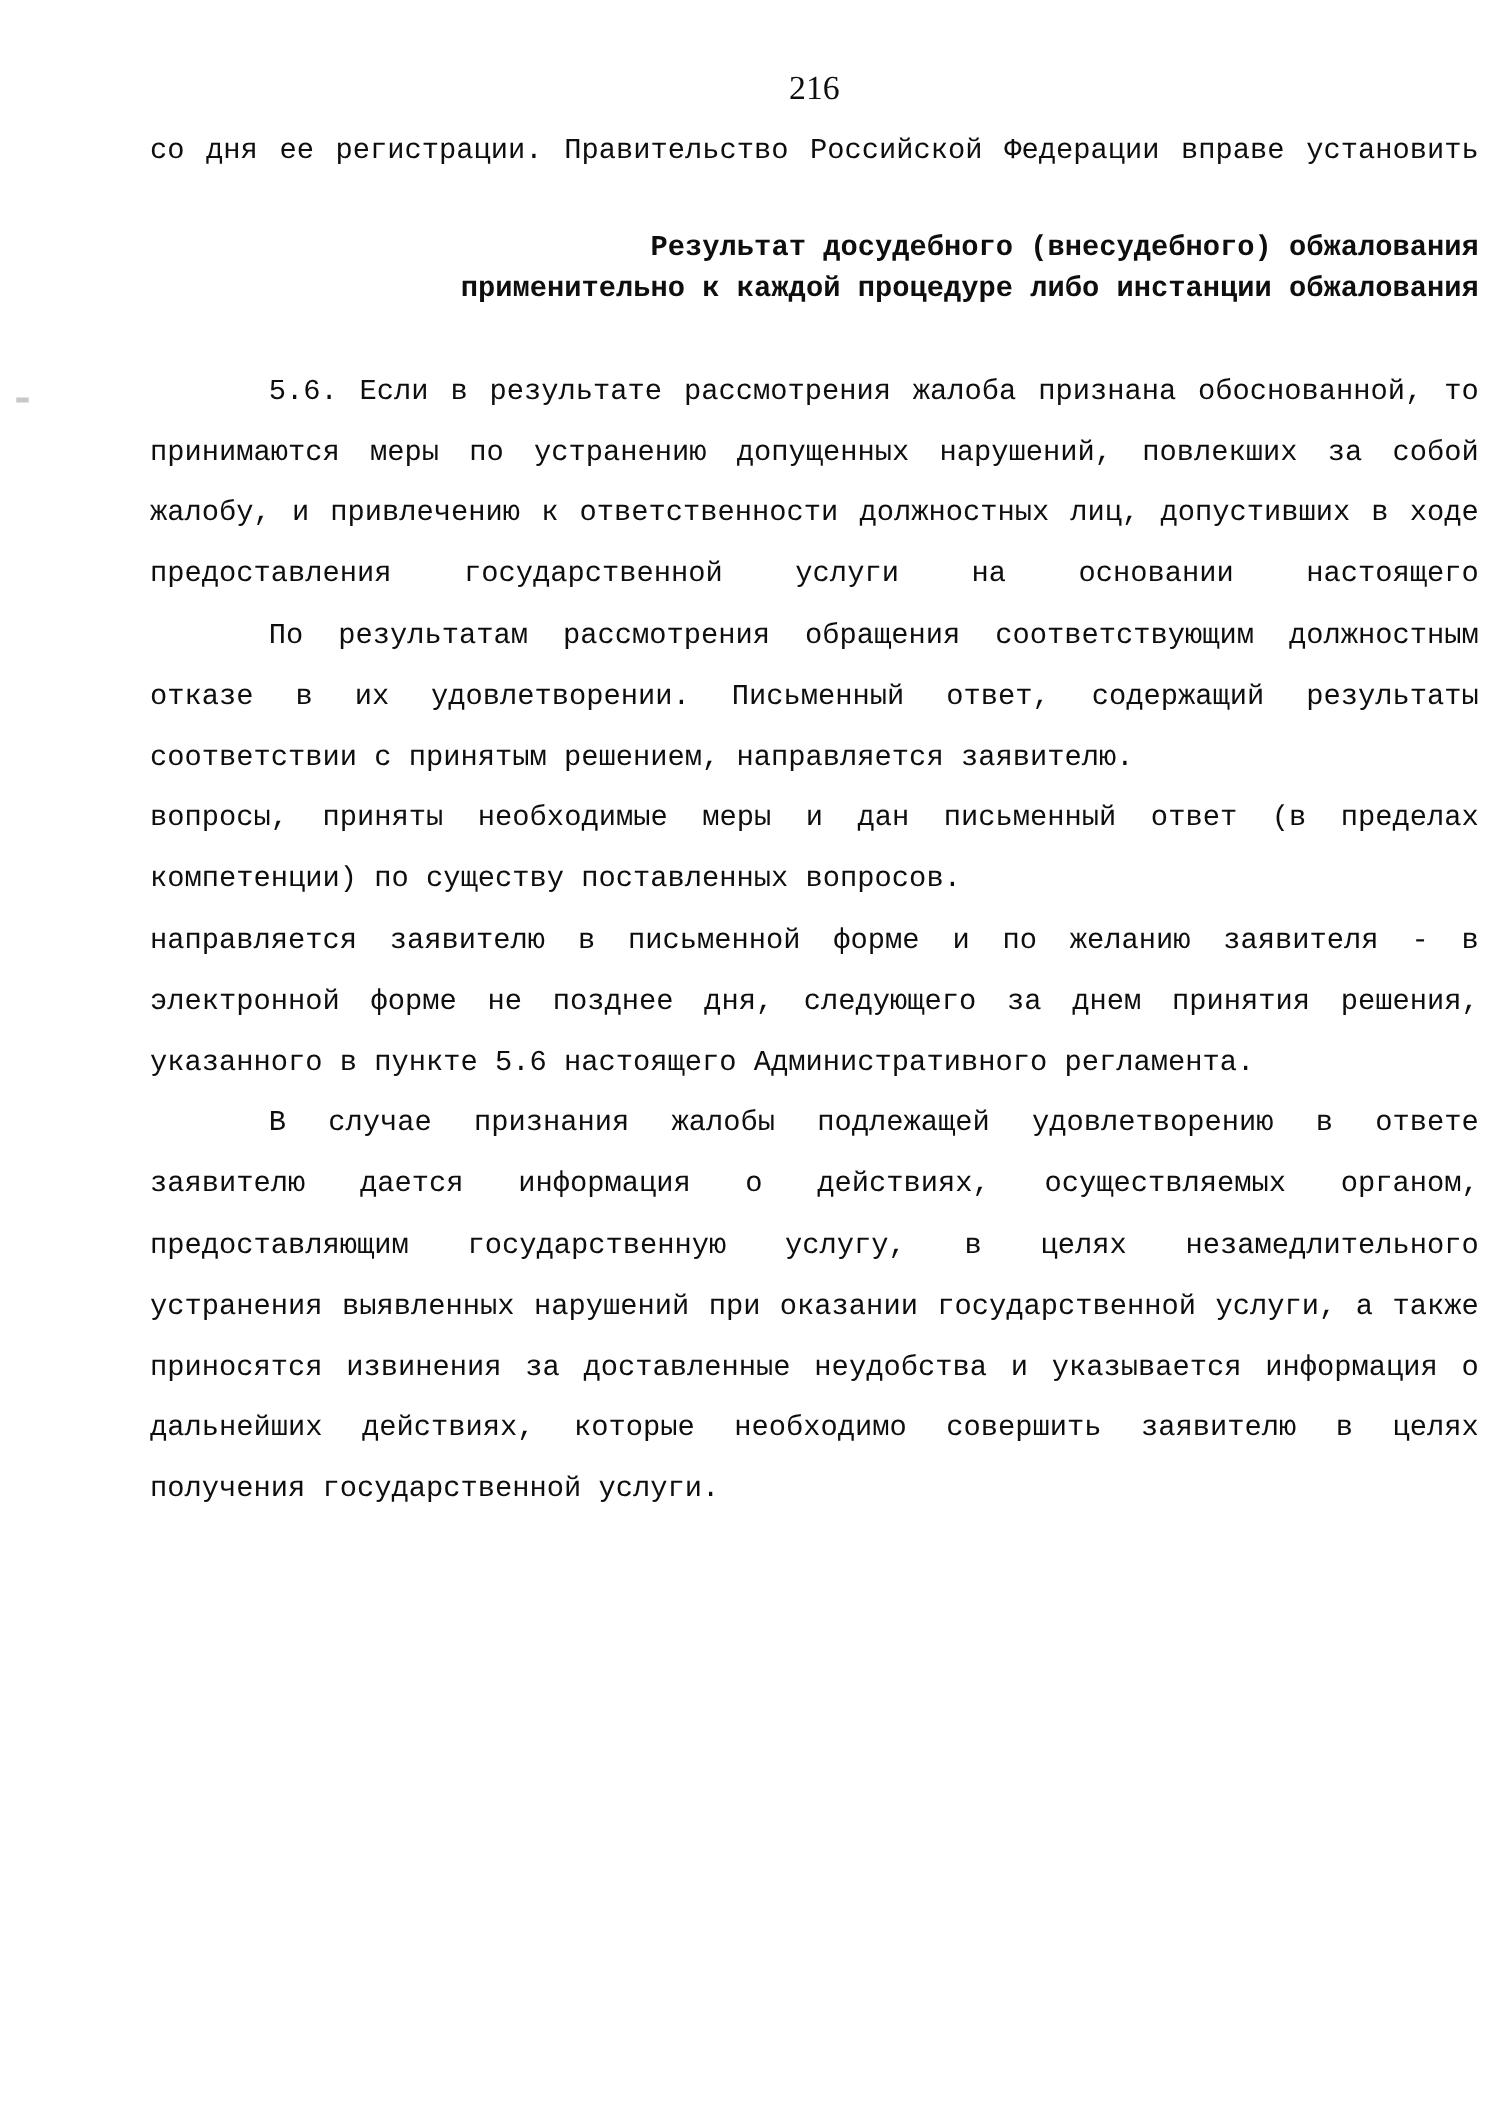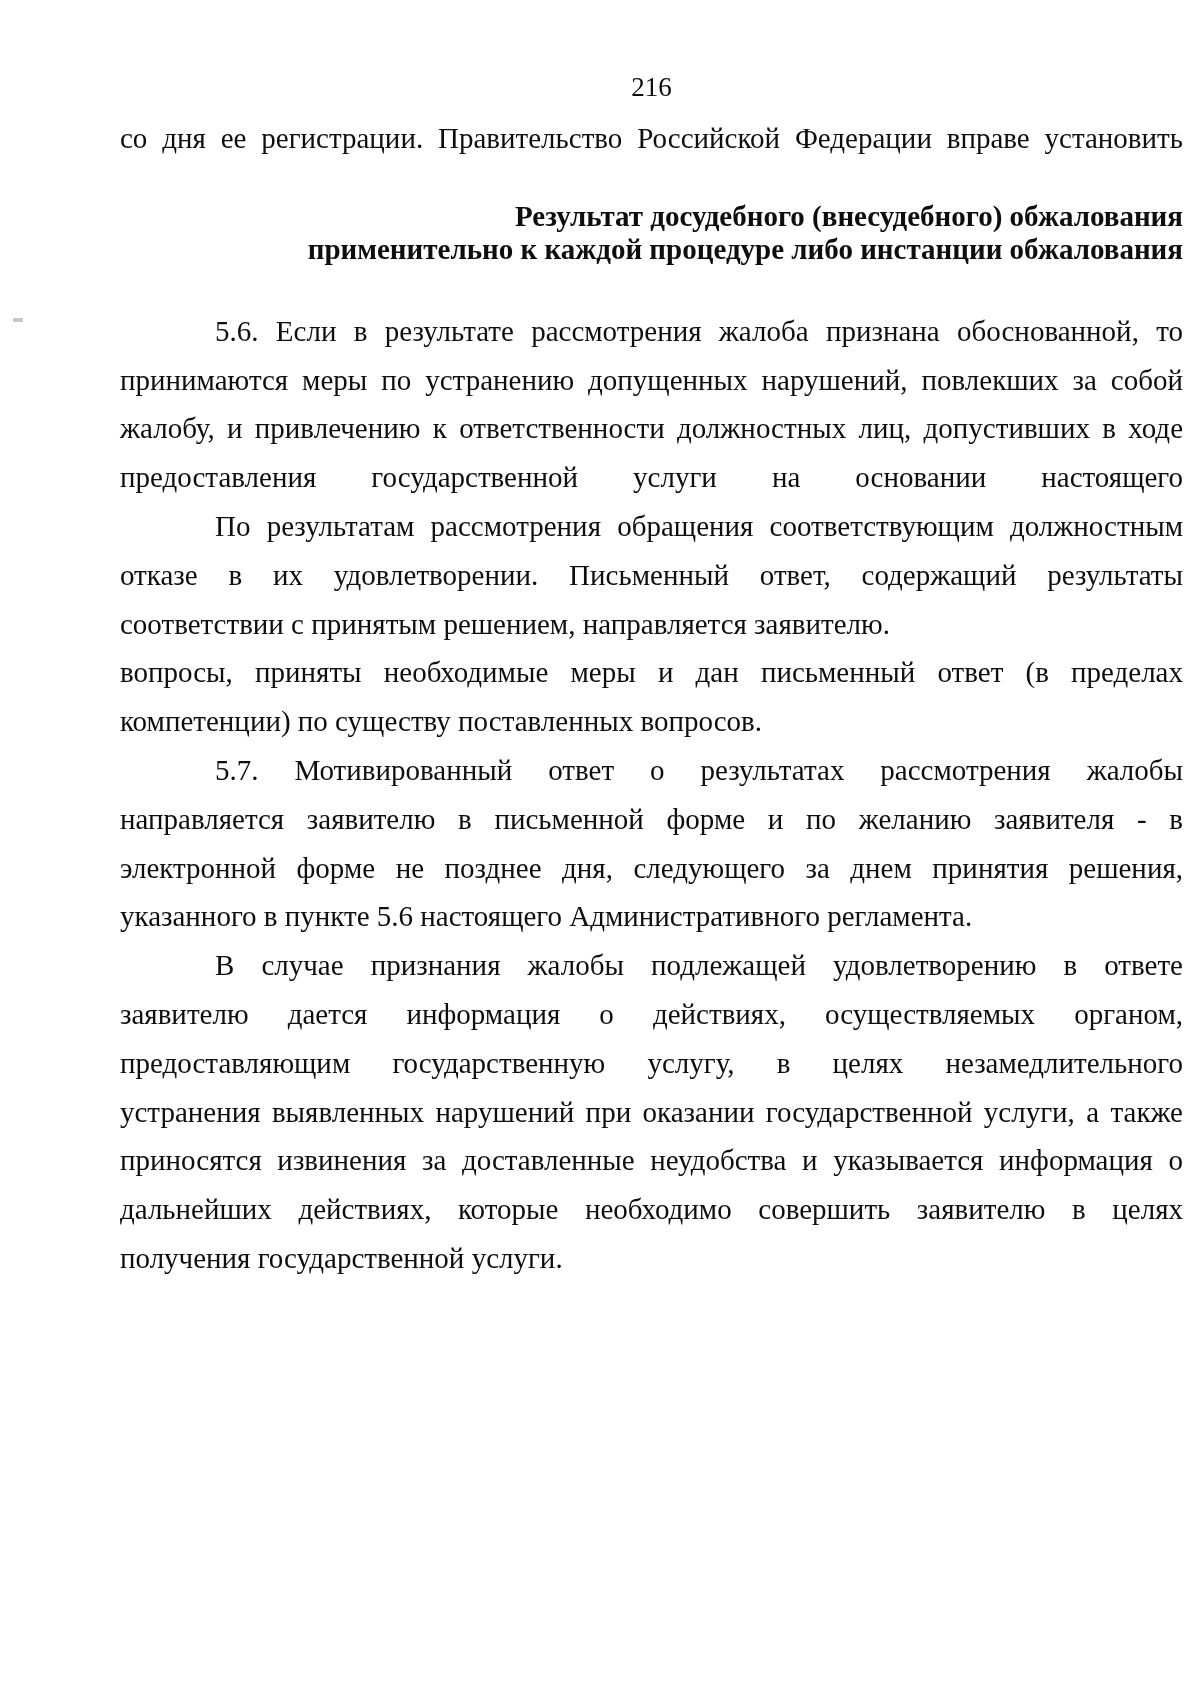--- a/index.html
+++ b/index.html
@@ -20,33 +20,34 @@
     position: absolute;
     left: 13px;
     top: 318px;
     width: 10px;
     height: 4px;
     background: #9a9a9a;
     opacity: 0.55;
   }
   .page-number {
     position: absolute;
-    top: 72px;
+    top: 55px;
     left: 120px;
     width: 1063px;
     text-align: center;
     font-size: 27px;
     line-height: 31px;
   }
   .content {
     position: absolute;
-    top: 114px;
+    top: 96px;
     left: 120px;
     width: 1063px;
-    font-size: 29px;
+    font-size: 23px;
+    font-family: Liberation Mono, monospace;
   }
   .line {
     text-align: justify;
     line-height: 48.8px;
   }
   .jl   { text-align-last: justify; }
   .last { text-align-last: left; }
   .first { text-indent: 95px; }
   .heading {
     font-weight: bold;
@@ -91,21 +92,20 @@
       <div class="line jl">отказе в их удовлетворении. Письменный ответ, содержащий результаты</div>
       <div class="line last">соответствии с принятым решением, направляется заявителю.</div>
     </div>
 
     <div class="para">
       <div class="line jl">вопросы, приняты необходимые меры и дан письменный ответ (в пределах</div>
       <div class="line last">компетенции) по существу поставленных вопросов.</div>
     </div>
 
     <div class="para">
-      <div class="line first jl">5.7. Мотивированный ответ о результатах рассмотрения жалобы</div>
       <div class="line jl">направляется заявителю в письменной форме и по желанию заявителя - в</div>
       <div class="line jl">электронной форме не позднее дня, следующего за днем принятия решения,</div>
       <div class="line last">указанного в пункте 5.6 настоящего Административного регламента.</div>
     </div>
 
     <div class="para">
       <div class="line first jl">В случае признания жалобы подлежащей удовлетворению в ответе</div>
       <div class="line jl">заявителю дается информация о действиях, осуществляемых органом,</div>
       <div class="line jl">предоставляющим государственную услугу, в целях незамедлительного</div>
       <div class="line jl">устранения выявленных нарушений при оказании государственной услуги, а также</div>

